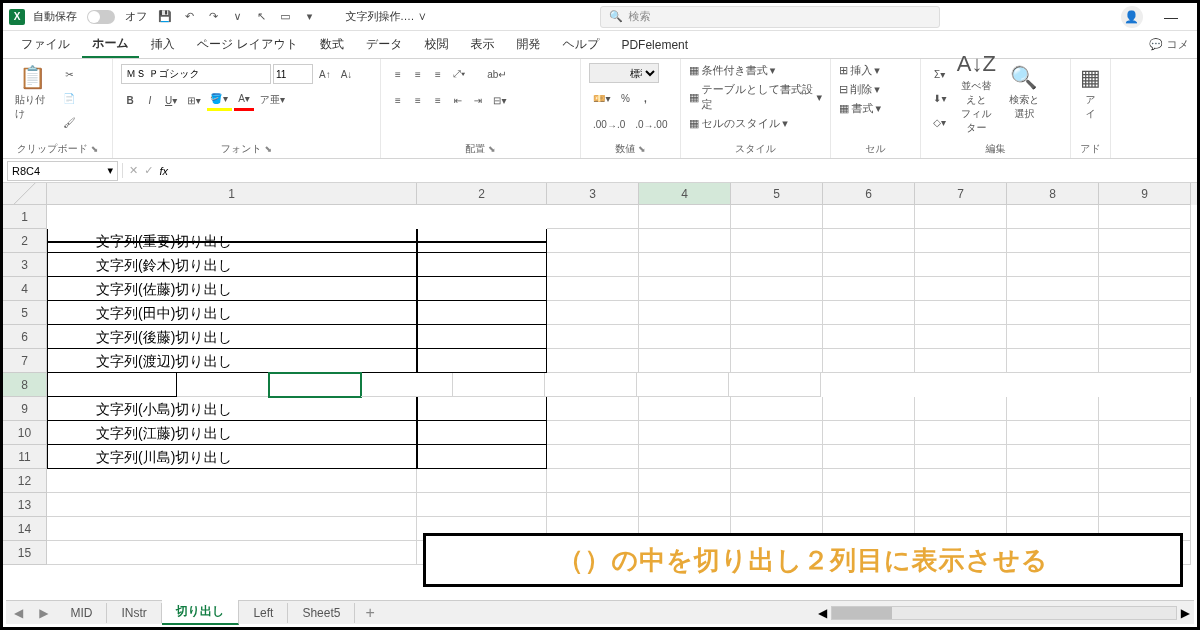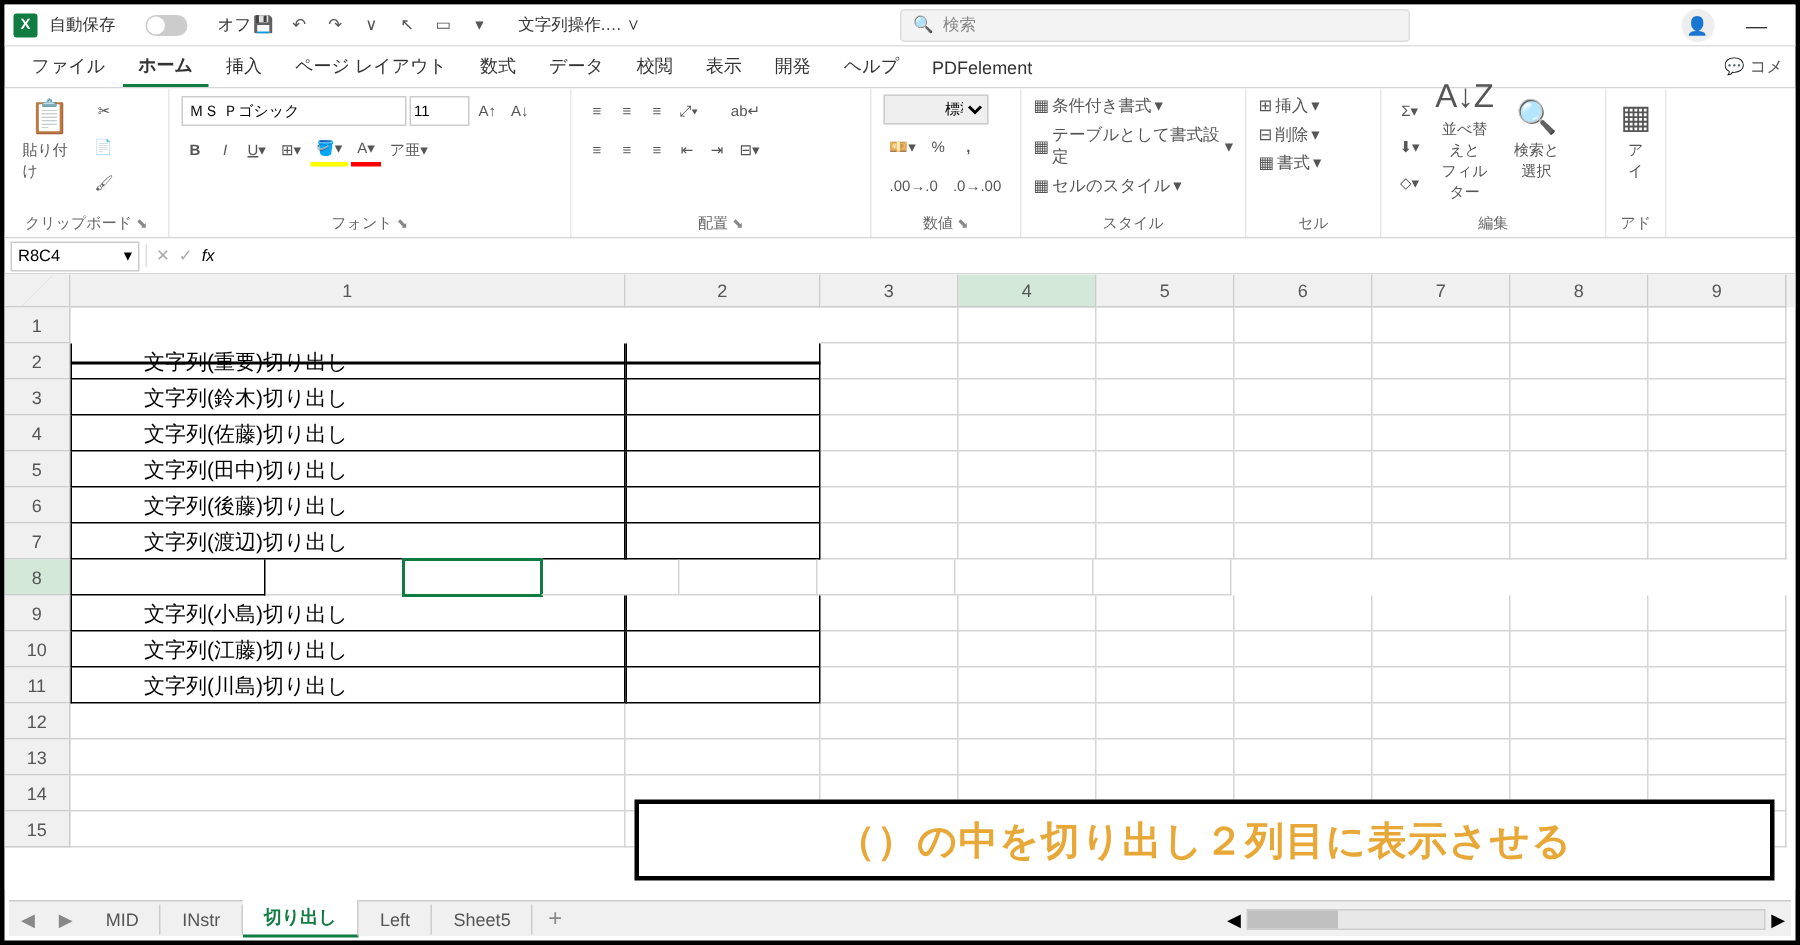--- a/index.html
+++ b/index.html
@@ -1,45 +1,45 @@
 <!DOCTYPE html>
 <html><head>
 <meta charset="utf-8">
 <style>
 *{margin:0;padding:0;box-sizing:border-box;font-family:"Yu Gothic UI","Meiryo",sans-serif;}
 body{background:#fff;width:1200px;height:630px;overflow:hidden;border:3px solid #000;position:relative;}
 .titlebar{height:28px;background:#fff;display:flex;align-items:center;padding:0 6px;font-size:11px;color:#333;border-bottom:1px solid #e0e0e0;}
 .titlebar .excel-icon{width:16px;height:16px;background:#107c41;color:#fff;display:flex;align-items:center;justify-content:center;font-weight:bold;font-size:10px;border-radius:2px;margin-right:8px;}
-.titlebar .autosave{display:flex;align-items:center;gap:20px;}
+.titlebar .autosave{display:flex;align-items:center;gap:10px;margin-right:10px;}
 .titlebar .toggle{width:28px;height:14px;background:#ccc;border-radius:7px;position:relative;}
 .titlebar .toggle::after{content:"";width:12px;height:12px;background:#fff;border-radius:50%;position:absolute;left:1px;top:1px;}
 .titlebar .qat{display:flex;gap:8px;margin-right:10px;align-items:center;}
 .titlebar .qat-btn{width:16px;height:16px;display:flex;align-items:center;justify-content:center;color:#555;cursor:pointer;}
-.titlebar .filename{margin-right:auto;margin-left:8px;}
+.titlebar .filename{margin-right:auto;margin-left:18px;}
 .titlebar .searchbox{width:340px;height:22px;background:#f3f3f3;border:1px solid #ddd;border-radius:3px;display:flex;align-items:center;padding:0 8px;color:#888;font-size:11px;margin-right:auto;}
 .titlebar .user{width:22px;height:22px;background:#eee;border-radius:50%;margin:0 8px;display:flex;align-items:center;justify-content:center;font-size:12px;}
 .titlebar .winbtn{width:40px;height:28px;display:flex;align-items:center;justify-content:center;font-size:14px;}
 .ribbon-tabs{height:28px;display:flex;align-items:center;padding:0 8px;font-size:12px;gap:2px;border-bottom:1px solid #d4d4d4;}
 .ribbon-tabs .tab{padding:4px 10px;cursor:pointer;color:#333;}
 .ribbon-tabs .tab.active{border-bottom:2px solid #107c41;font-weight:600;}
 .ribbon-tabs .comment{margin-left:auto;font-size:11px;color:#555;}
 .ribbon{height:100px;background:#fff;border-bottom:1px solid #d4d4d4;display:flex;font-size:10px;color:#555;}
 .ribbon-group{border-right:1px solid #e8e8e8;padding:4px 8px 2px;display:flex;flex-direction:column;justify-content:space-between;}
 .ribbon-group .label{text-align:center;font-size:10px;color:#666;padding-top:2px;}
 .ribbon-group .content{display:flex;gap:4px;flex:1;align-items:flex-start;}
 .rbtn{padding:2px 4px;cursor:pointer;display:flex;align-items:center;justify-content:center;min-width:18px;height:22px;}
 .rbtn-lg{flex-direction:column;height:60px;width:44px;font-size:10px;gap:2px;}
 .rbtn-lg .ico{font-size:22px;}
 .font-select{width:150px;height:20px;border:1px solid #ccc;font-size:10px;padding:0 4px;}
 .font-size-select{width:40px;height:20px;border:1px solid #ccc;font-size:10px;padding:0 2px;}
 .row{display:flex;gap:2px;align-items:center;}
 .col{display:flex;flex-direction:column;gap:2px;}
 .numfmt-select{width:70px;height:20px;border:1px solid #ccc;font-size:10px;padding-left:36px;}
 .namebox-bar{height:24px;display:flex;align-items:center;border-bottom:1px solid #d4d4d4;background:#fff;font-size:11px;}
-.namebox{width:86px;height:20px;border:1px solid #ccc;padding:0 4px;display:flex;align-items:center;margin:0 4px;}
+.namebox{width:111px;height:20px;border:1px solid #ccc;padding:0 4px;display:flex;align-items:center;margin:0 4px;}
 .fx-area{display:flex;align-items:center;gap:6px;padding:0 6px;border-left:1px solid #ddd;flex:1;}
 .fx-icon{font-style:italic;font-size:11px;}
 .grid-area{position:relative;height:410px;overflow:hidden;background:#fff;}
 .col-headers{display:flex;height:22px;background:#f0f0f0;}
 .corner{width:44px;border-right:1px solid #ccc;border-bottom:1px solid #ccc;background:linear-gradient(135deg,#f0f0f0 50%,#ccc 50%,#f0f0f0 52%);}
 .col-h{border-right:1px solid #ccc;border-bottom:1px solid #ccc;text-align:center;font-size:12px;color:#555;line-height:22px;background:#f0f0f0;}
 .col-h.c1{width:370px;}
 .col-h.c2{width:130px;}
 .col-h.cn{width:92px;}
 .col-h.sel{background:#d4e8d9;}

